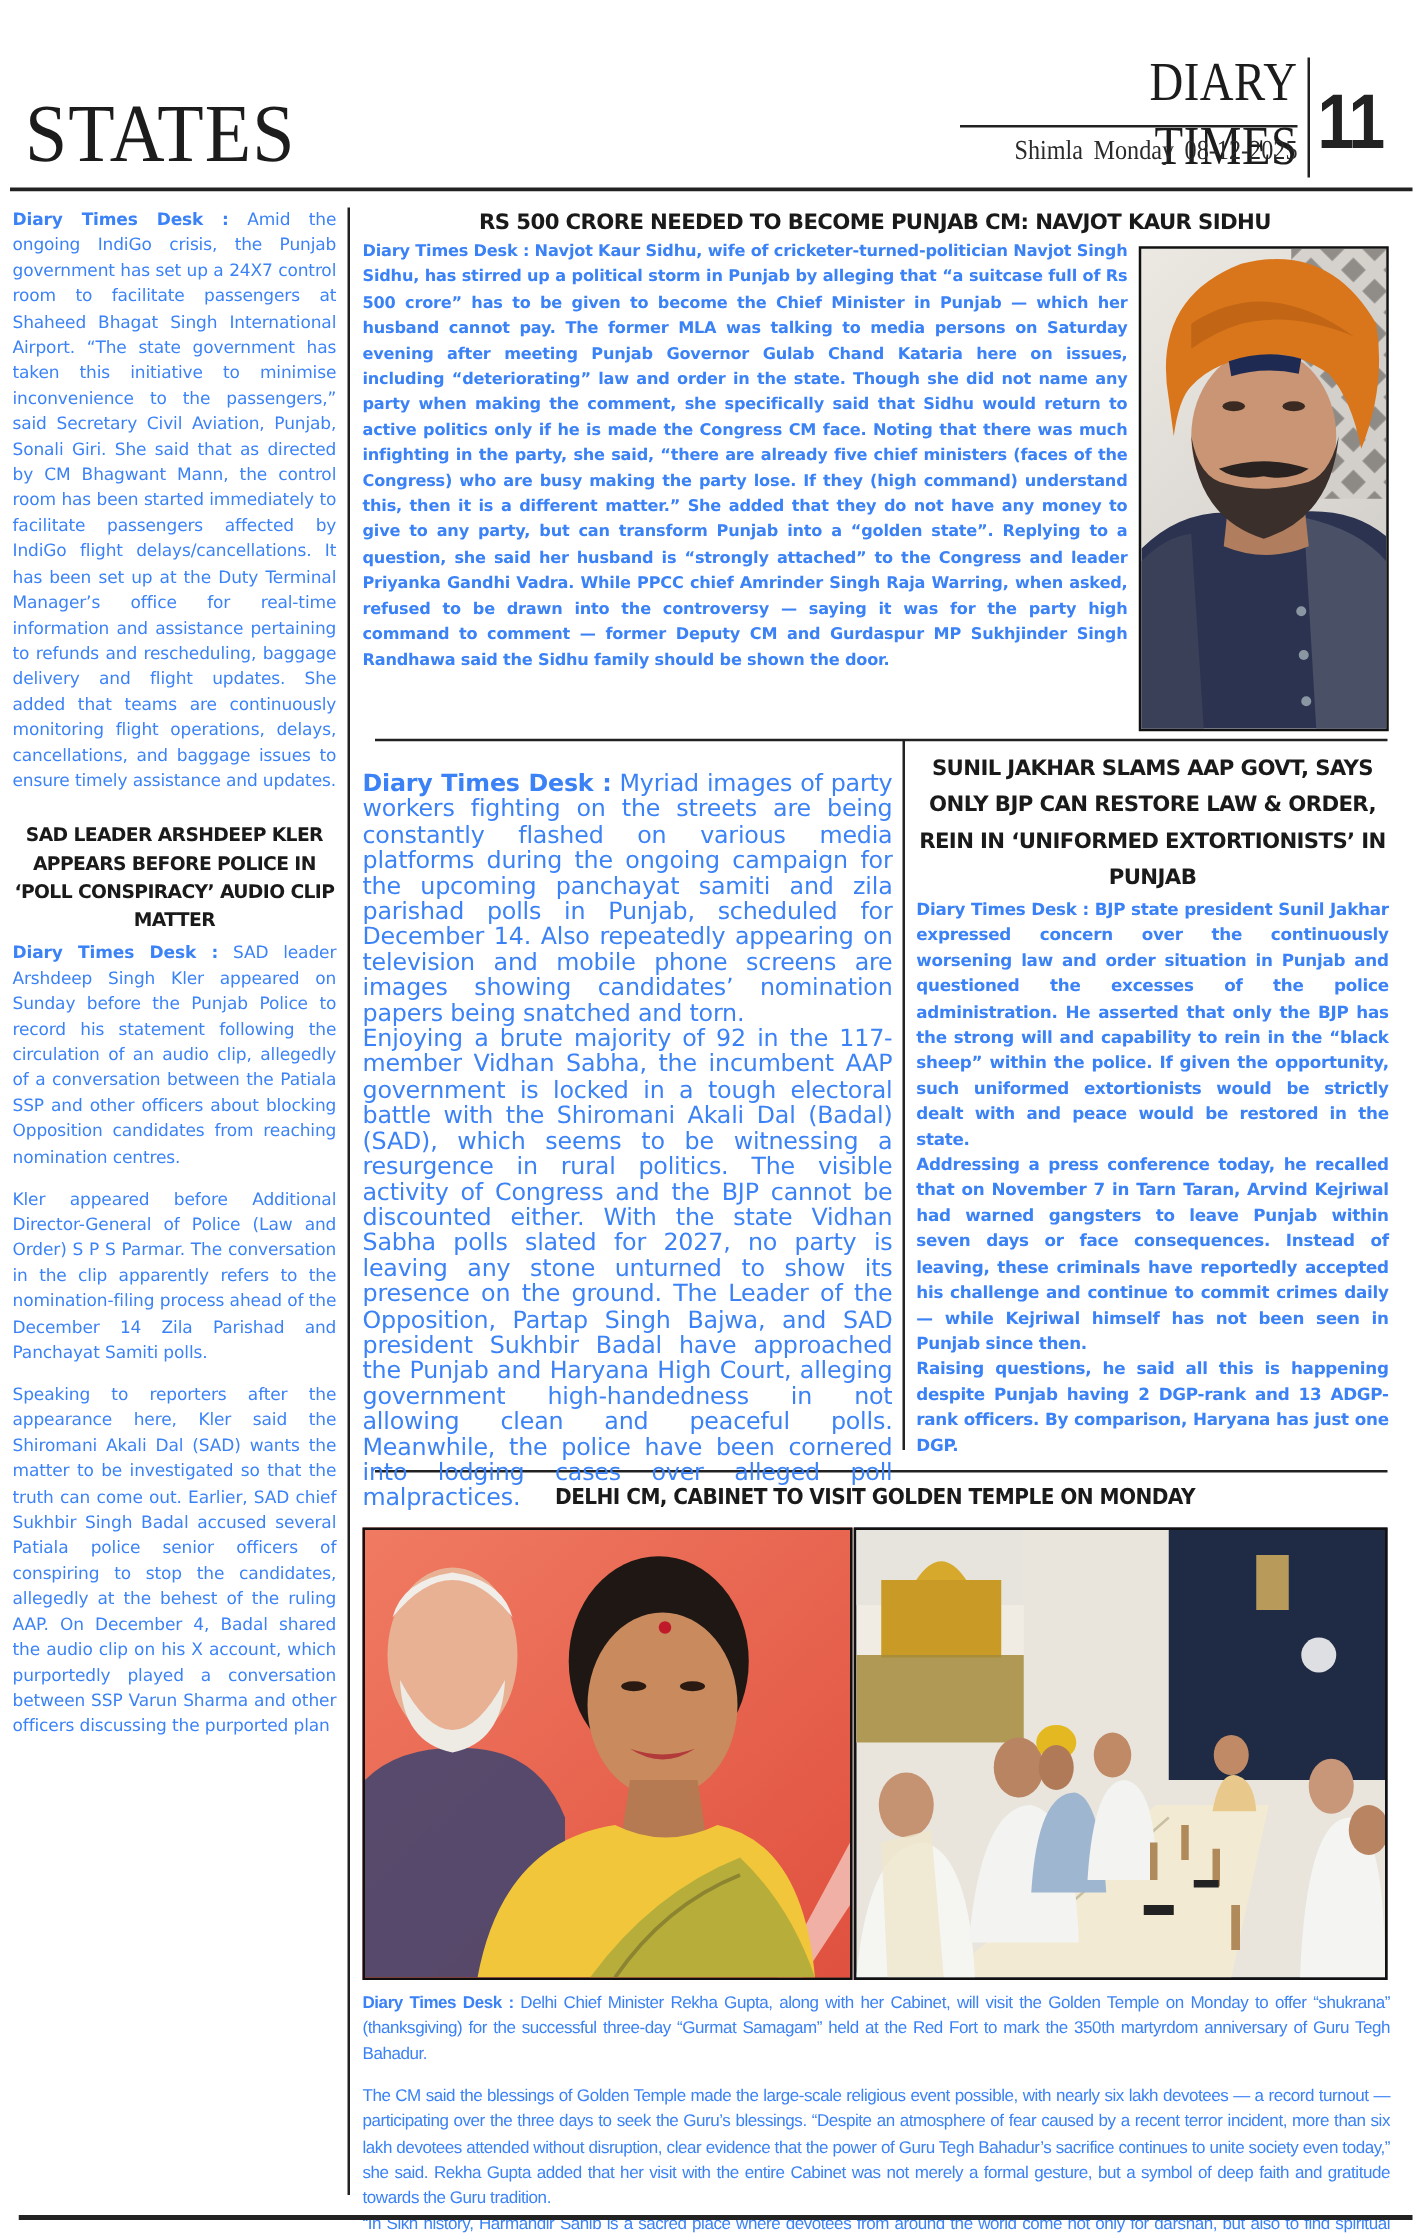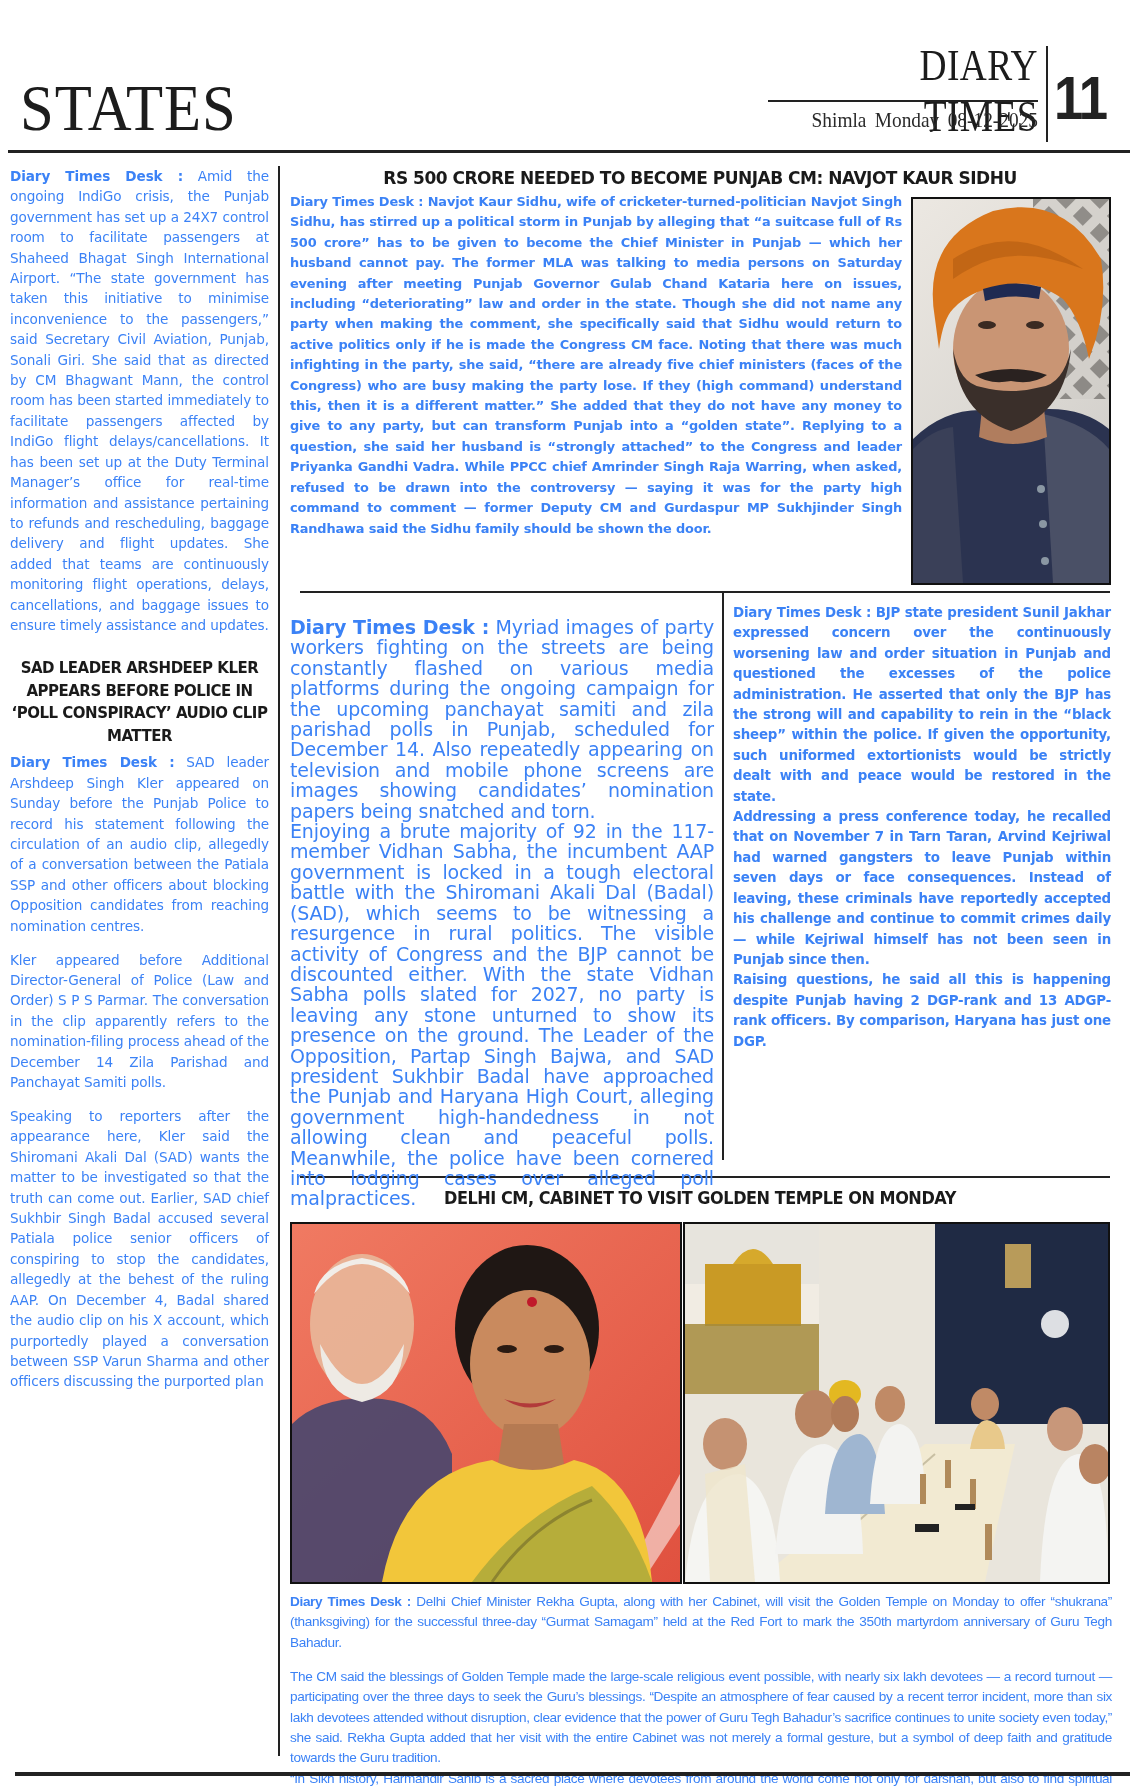--- a/index.html
+++ b/index.html
@@ -170,20 +170,21 @@
 </figure>
 
 <div class="col-mid">
   <p class="body-text">
     <span class="dateline-lead">Diary Times Desk :</span><span> Myriad images of party workers fighting on the streets are being constantly flashed on various media platforms during the ongoing campaign for the upcoming panchayat samiti and zila parishad polls in Punjab, scheduled for December 14. Also repeatedly appearing on television and mobile phone screens are images showing candidates’ nomination papers being snatched and torn.</span>
     <span class="para">Enjoying a brute majority of 92 in the 117-member Vidhan Sabha, the incumbent AAP government is locked in a tough electoral battle with the Shiromani Akali Dal (Badal) (SAD), which seems to be witnessing a resurgence in rural politics. The visible activity of Congress and the BJP cannot be discounted either. With the state Vidhan Sabha polls slated for 2027, no party is leaving any stone unturned to show its presence on the ground. The Leader of the Opposition, Partap Singh Bajwa, and SAD president Sukhbir Badal have approached the Punjab and Haryana High Court, alleging government high-handedness in not allowing clean and peaceful polls. Meanwhile, the police have been cornered into lodging cases over alleged poll malpractices.</span>
   </p>
 </div>
 
 <div class="col-right">
+  <h2 class="headline">SUNIL JAKHAR SLAMS AAP GOVT, SAYS ONLY BJP CAN RESTORE LAW &amp; ORDER, REIN IN ‘UNIFORMED EXTORTIONISTS’ IN PUNJAB</h2>
   <p class="body-text bold-body">
     <span>Diary Times Desk :</span><span> BJP state president Sunil Jakhar expressed concern over the continuously worsening law and order situation in Punjab and questioned the excesses of the police administration. He asserted that only the BJP has the strong will and capability to rein in the “black sheep” within the police. If given the opportunity, such uniformed extortionists would be strictly dealt with and peace would be restored in the state.</span>
     <span class="para">Addressing a press conference today, he recalled that on November 7 in Tarn Taran, Arvind Kejriwal had warned gangsters to leave Punjab within seven days or face consequences. Instead of leaving, these criminals have reportedly accepted his challenge and continue to commit crimes daily — while Kejriwal himself has not been seen in Punjab since then.</span>
     <span class="para">Raising questions, he said all this is happening despite Punjab having 2 DGP-rank and 13 ADGP-rank officers. By comparison, Haryana has just one DGP.</span>
   </p>
 </div>
 
 <h2 class="headline bottom-headline">DELHI CM, CABINET TO VISIT GOLDEN TEMPLE ON MONDAY</h2>
 
 <figure class="photo-rekha">

